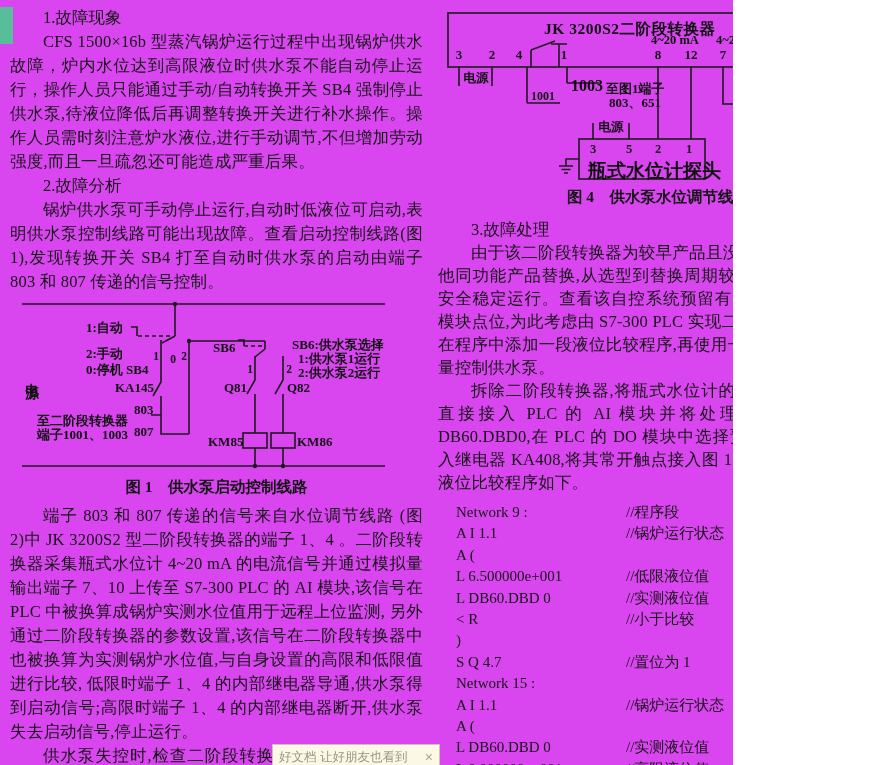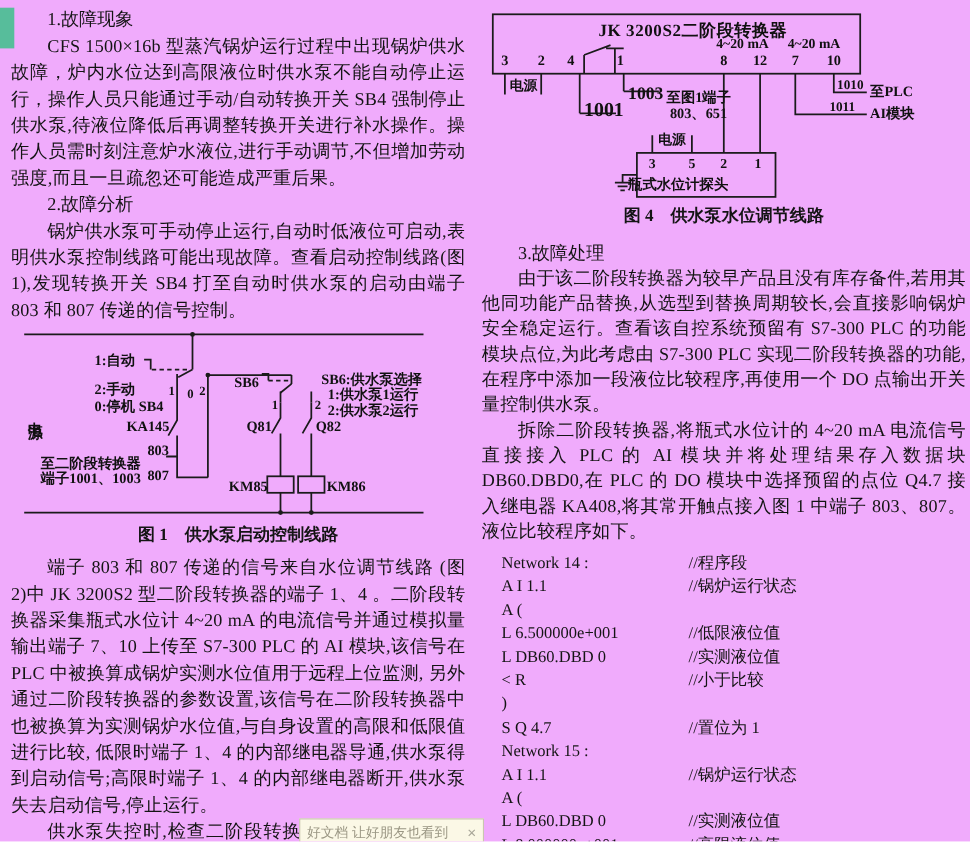--- a/index.html
+++ b/index.html
@@ -1,16 +1,16 @@
 <!DOCTYPE html>
 <html><head>
 <meta charset="utf-8">
 <style>
   html,body{margin:0;padding:0;background:#fff;}
-  #page{position:relative;width:882px;height:765px;background:#f0abfc;overflow:hidden;
+  #page{position:relative;width:733px;height:765px;background:#d946ef;overflow:hidden;
         font-family:"Liberation Serif","DejaVu Serif",serif;color:#141414;}
   #corner-mark{position:absolute;left:0;top:7px;width:13px;height:37px;background:#57bd9b;}
   .col{position:absolute;}
   #col-left{left:10px;top:6px;width:413px;}
   #col-right{left:438px;top:4px;width:440px;}
   .para{margin:0;font-size:16.5px;line-height:24px;text-align:justify;text-justify:inter-ideograph;
         text-indent:2em;letter-spacing:.2px;}
   #col-right .para{line-height:23px;}
   .heading{margin:0;font-size:16.5px;line-height:24px;text-indent:2em;}
   #col-right .heading{line-height:23px;}
@@ -127,43 +127,43 @@
       <span class="fl ctr" style="left:54px;top:44px;">2</span>
       <span class="fl ctr" style="left:81px;top:44px;">4</span>
       <span class="fl ctr" style="left:126px;top:44px;">1</span>
       <span class="fl ctr" style="left:220px;top:44px;">8</span>
       <span class="fl ctr" style="left:253px;top:44px;">12</span>
       <span class="fl ctr" style="left:285px;top:44px;">7</span>
       <span class="fl ctr" style="left:320px;top:44px;">10</span>
       <span class="fl ctr" style="left:237px;top:30px;font-size:12.5px;">4~20 mA</span>
       <span class="fl ctr" style="left:302px;top:30px;font-size:12.5px;">4~20 mA</span>
       <span class="fl ctr" style="left:38px;top:68px;font-size:12.5px;">电源</span>
-      <span class="fl" style="left:93px;top:86px;font-size:18px;">1001</span>
+      <span class="fl" style="left:93px;top:86px;font-size:12px;">1001</span>
       <span class="fl" style="left:133px;top:74px;font-size:16px;">1003</span>
       <span class="fl" style="left:168px;top:78px;">至图1端子</span>
       <span class="fl" style="left:171px;top:92px;">803、651</span>
       <span class="fl" style="left:323px;top:67px;font-size:12px;">1010</span>
       <span class="fl" style="left:316px;top:87px;font-size:12px;">1011</span>
       <span class="fl" style="left:353px;top:72px;">至PLC</span>
       <span class="fl" style="left:353px;top:92px;">AI模块</span>
       <span class="fl ctr" style="left:173px;top:117px;font-size:12.5px;">电源</span>
       <span class="fl ctr" style="left:155px;top:139px;font-size:12.5px;">3</span>
       <span class="fl ctr" style="left:191px;top:139px;font-size:12.5px;">5</span>
       <span class="fl ctr" style="left:220px;top:139px;font-size:12.5px;">2</span>
       <span class="fl ctr" style="left:251px;top:139px;font-size:12.5px;">1</span>
-      <span class="fl" style="left:133px;top:157px;font-size:13px;">瓶式水位计探头</span>
+      <span class="fl" style="left:150px;top:157px;font-size:19px;">瓶式水位计探头</span>
     </div>
     <p class="fig-caption">图 4　供水泵水位调节线路</p>
 
     <p class="heading" style="margin-top:10px;">3.故障处理</p>
     <p class="para">由于该二阶段转换器为较早产品且没有库存备件,若用其他同功能产品替换,从选型到替换周期较长,会直接影响锅炉安全稳定运行。查看该自控系统预留有 S7-300 PLC 的功能模块点位,为此考虑由 S7-300 PLC 实现二阶段转换器的功能, 在程序中添加一段液位比较程序,再使用一个 DO 点输出开关量控制供水泵。</p>
     <p class="para">拆除二阶段转换器,将瓶式水位计的 4~20 mA 电流信号直接接入 PLC 的 AI 模块并将处理结果存入数据块 DB60.DBD0,在 PLC 的 DO 模块中选择预留的点位 Q4.7 接入继电器 KA408,将其常开触点接入图 1 中端子 803、807。液位比较程序如下。</p>
 
     <div id="code-block">
-      <div class="code-row"><span class="code">Network 14 :</span><span class="cmt">//程序段</span></div>
+      <div class="code-row"><span class="code">Network 9 :</span><span class="cmt">//程序段</span></div>
       <div class="code-row"><span class="code">A I 1.1</span><span class="cmt">//锅炉运行状态</span></div>
       <div class="code-row"><span class="code">A (</span><span class="cmt"></span></div>
       <div class="code-row"><span class="code">L 6.500000e+001</span><span class="cmt">//低限液位值</span></div>
       <div class="code-row"><span class="code">L DB60.DBD  0</span><span class="cmt">//实测液位值</span></div>
       <div class="code-row"><span class="code">&lt; R</span><span class="cmt">//小于比较</span></div>
       <div class="code-row"><span class="code">)</span><span class="cmt"></span></div>
       <div class="code-row"><span class="code">S Q 4.7</span><span class="cmt">//置位为 1</span></div>
       <div class="code-row"><span class="code">Network 15 :</span><span class="cmt"></span></div>
       <div class="code-row"><span class="code">A I 1.1</span><span class="cmt">//锅炉运行状态</span></div>
       <div class="code-row"><span class="code">A (</span><span class="cmt"></span></div>

